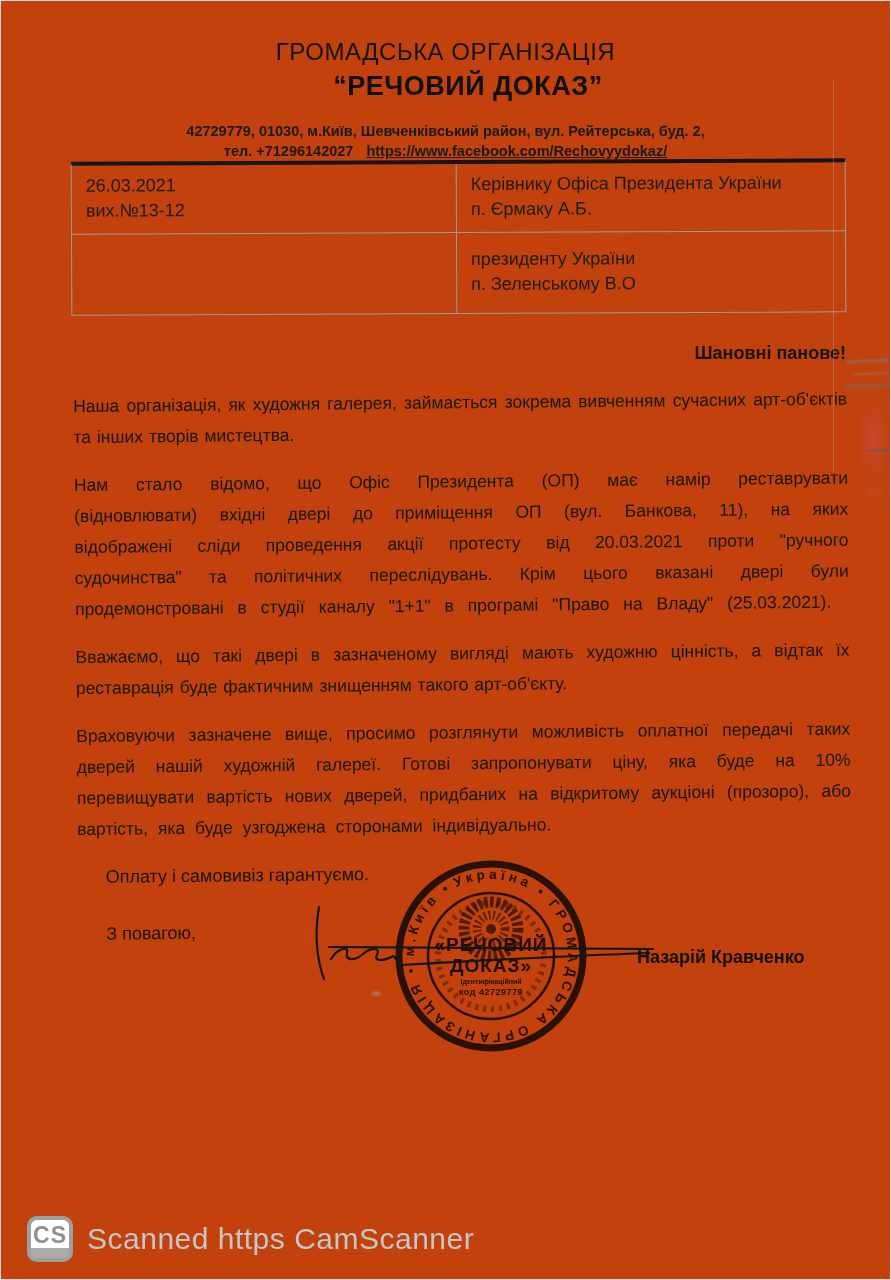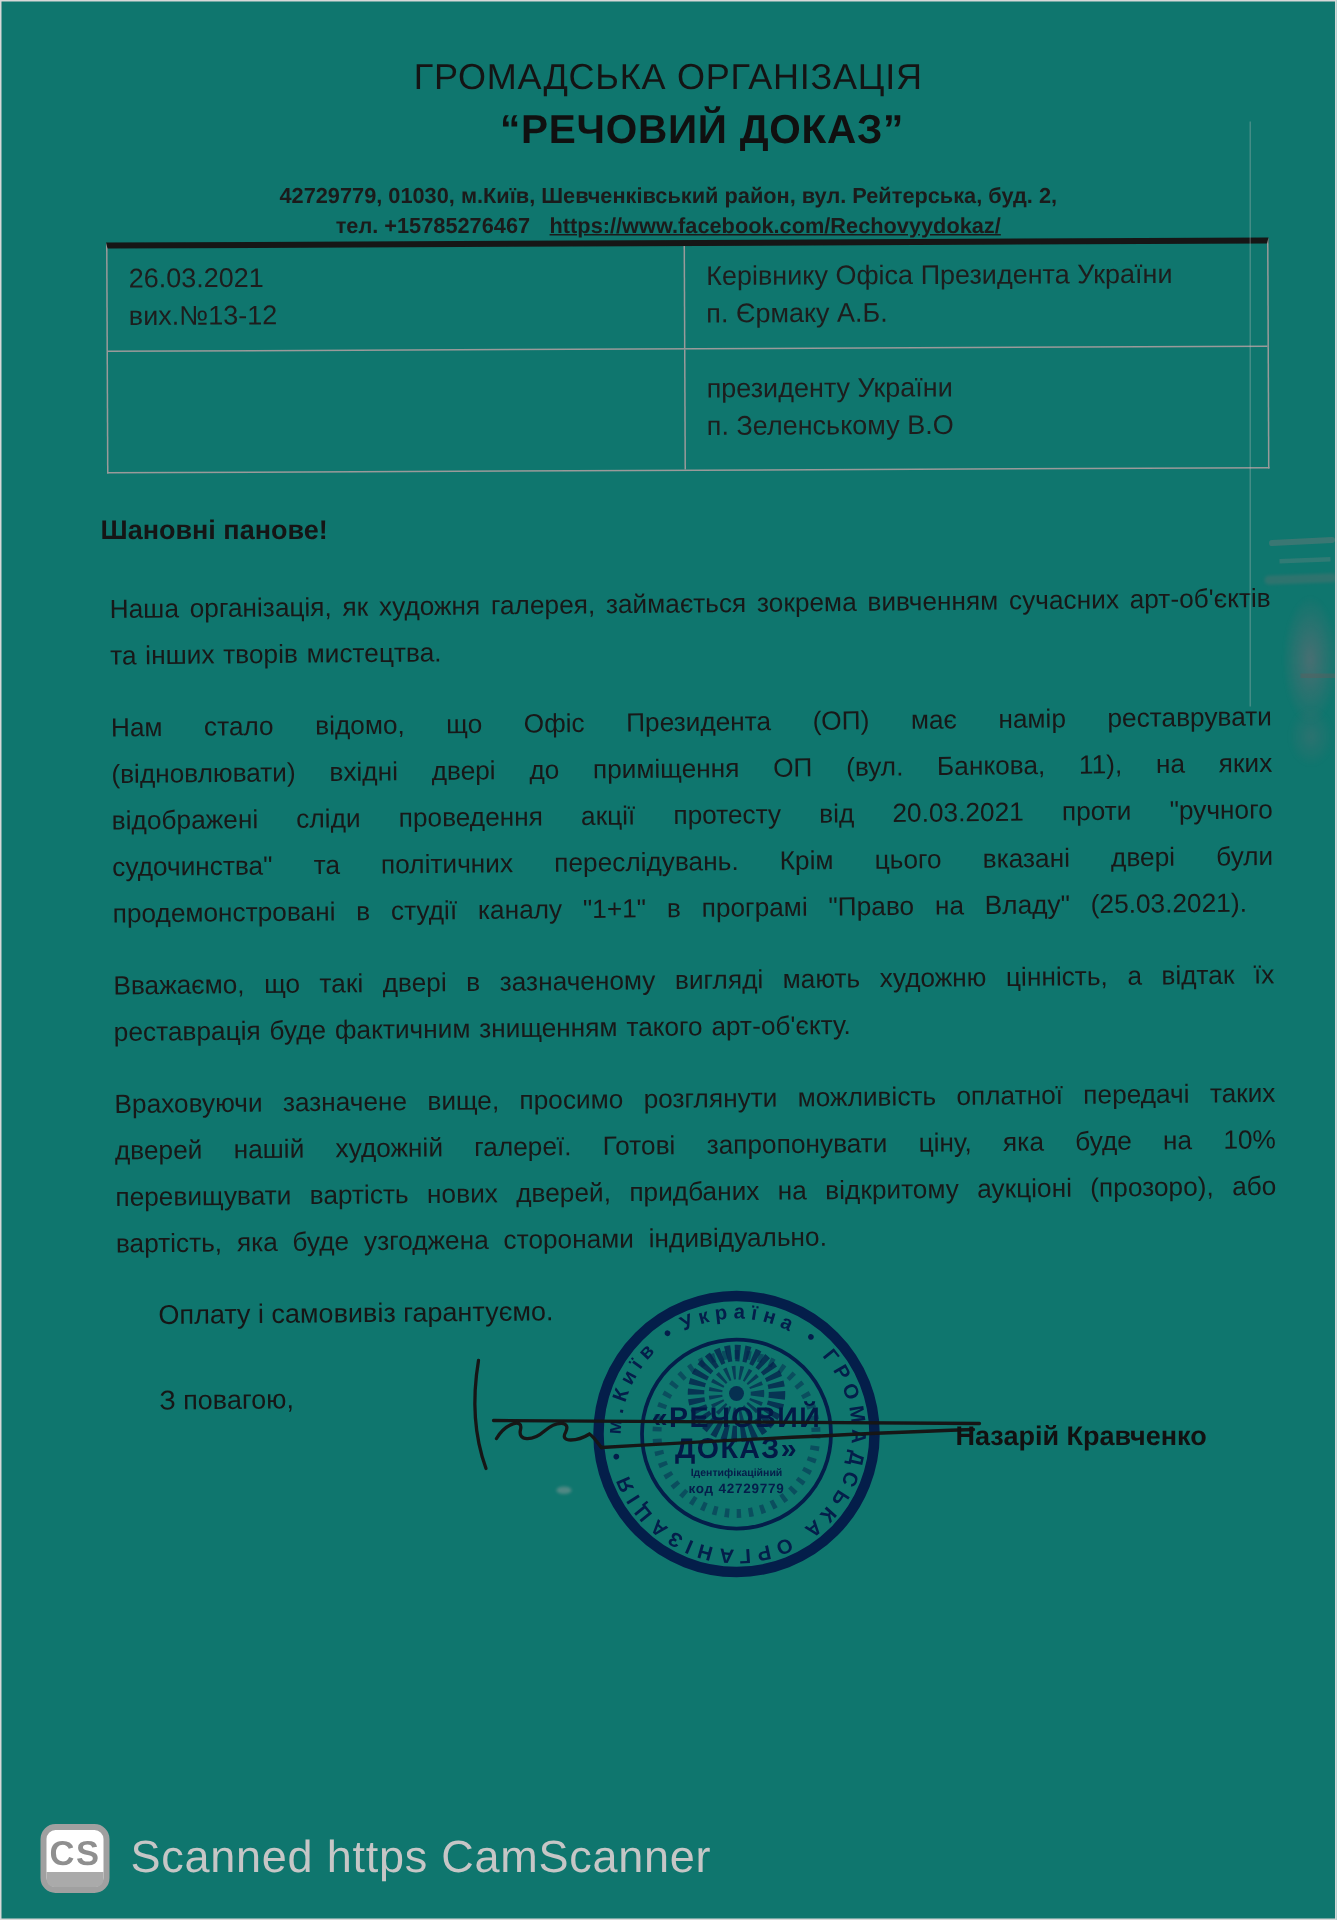--- a/index.html
+++ b/index.html
@@ -1,18 +1,18 @@
 <!DOCTYPE html>
 <html><head>
 <meta charset="utf-8">
 <style>
   html,body { margin:0; padding:0; background:#ffffff; }
   .page {
     position:relative; width:891px; height:1280px; margin:0 auto;
-    background:#0f766e; overflow:hidden; box-sizing:border-box;
+    background:#c2410c; overflow:hidden; box-sizing:border-box;
     border:1px solid #d8d8d8;
     font-family:"Liberation Sans", sans-serif; color:#1f1f1f;
   }
   
   .letterhead { position:absolute; top:36px; left:0; width:100%; text-align:center; }
   .org-type { font-size:24px; line-height:30px; letter-spacing:.5px; color:#141414; }
   .org-name { font-size:27px; line-height:34px; font-weight:bold; letter-spacing:.5px; color:#101010; margin-top:2px;padding-left:45px; }
   .org-address { font-size:14.5px; line-height:20px; font-weight:bold; color:#1b1b1b; margin-top:18px; }
   .org-contact { font-size:14.5px; line-height:20px; font-weight:bold; color:#1b1b1b; }
   .fb-link { text-decoration:underline; color:#1b1b1b; margin-left:13px; }
@@ -21,21 +21,21 @@
     position:absolute; left:70px; top:159px; width:773px;
     border:1px solid #9a9a9a; border-top:4px solid #161616;
     transform:rotate(-0.25deg);
   }
   .meta-row { display:grid; grid-template-columns:384px 1fr; }
   .meta-row + .meta-row { border-top:1px solid #9a9a9a; }
   .meta-cell { padding:8px 14px 10px; font-size:18px; line-height:25px; color:#1d1d1d; min-height:48px; }
   .meta-cell.right { border-left:1px solid #9a9a9a; }
   .meta-cell .cl { display:block; }
   
-  .salutation { position:absolute; left:66px; top:342px; width:779px; text-align:left;
+  .salutation { position:absolute; left:66px; top:342px; width:779px; text-align:right;
     font-size:18px; font-weight:bold; color:#151515; }
   .body-block { position:absolute; left:72px; top:390px; width:774px;
     transform:rotate(-0.55deg); transform-origin:0 0; }
   .para { margin:0 0 17px; font-size:17.5px; line-height:31px; text-align:justify;
     color:#181818; word-spacing:2px; }
   .para.wide { word-spacing:9px; }
   .para.mid { word-spacing:5px; }
   .para.tight { word-spacing:1px; }
   .guarantee { margin:3px 0 0; padding-left:28px; font-size:18px; line-height:31px; color:#161616; }
   .closing { margin:26px 0 0; padding-left:28px; font-size:18px; line-height:31px; color:#161616; }
@@ -73,21 +73,21 @@
 </style>
 </head>
 <body>
 
 <div class="page">
 
   <div class="letterhead">
     <div class="org-type">ГРОМАДСЬКА ОРГАНІЗАЦІЯ</div>
     <div class="org-name">“РЕЧОВИЙ ДОКАЗ”</div>
     <div class="org-address">42729779, 01030, м.Київ, Шевченківський район, вул. Рейтерська, буд. 2,</div>
-    <div class="org-contact"><span>тел. +15785276467</span><a class="fb-link" href="#">https://www.facebook.com/Rechovyydokaz/</a></div>
+    <div class="org-contact"><span>тел. +71296142027</span><a class="fb-link" href="#">https://www.facebook.com/Rechovyydokaz/</a></div>
   </div>
 
   <div class="meta-table">
     <div class="meta-row">
       <div class="meta-cell">
         <span class="cl">26.03.2021</span>
         <span class="cl">вих.№13-12</span>
       </div>
       <div class="meta-cell right">
         <span class="cl">Керівнику Офіса Президента України</span>

